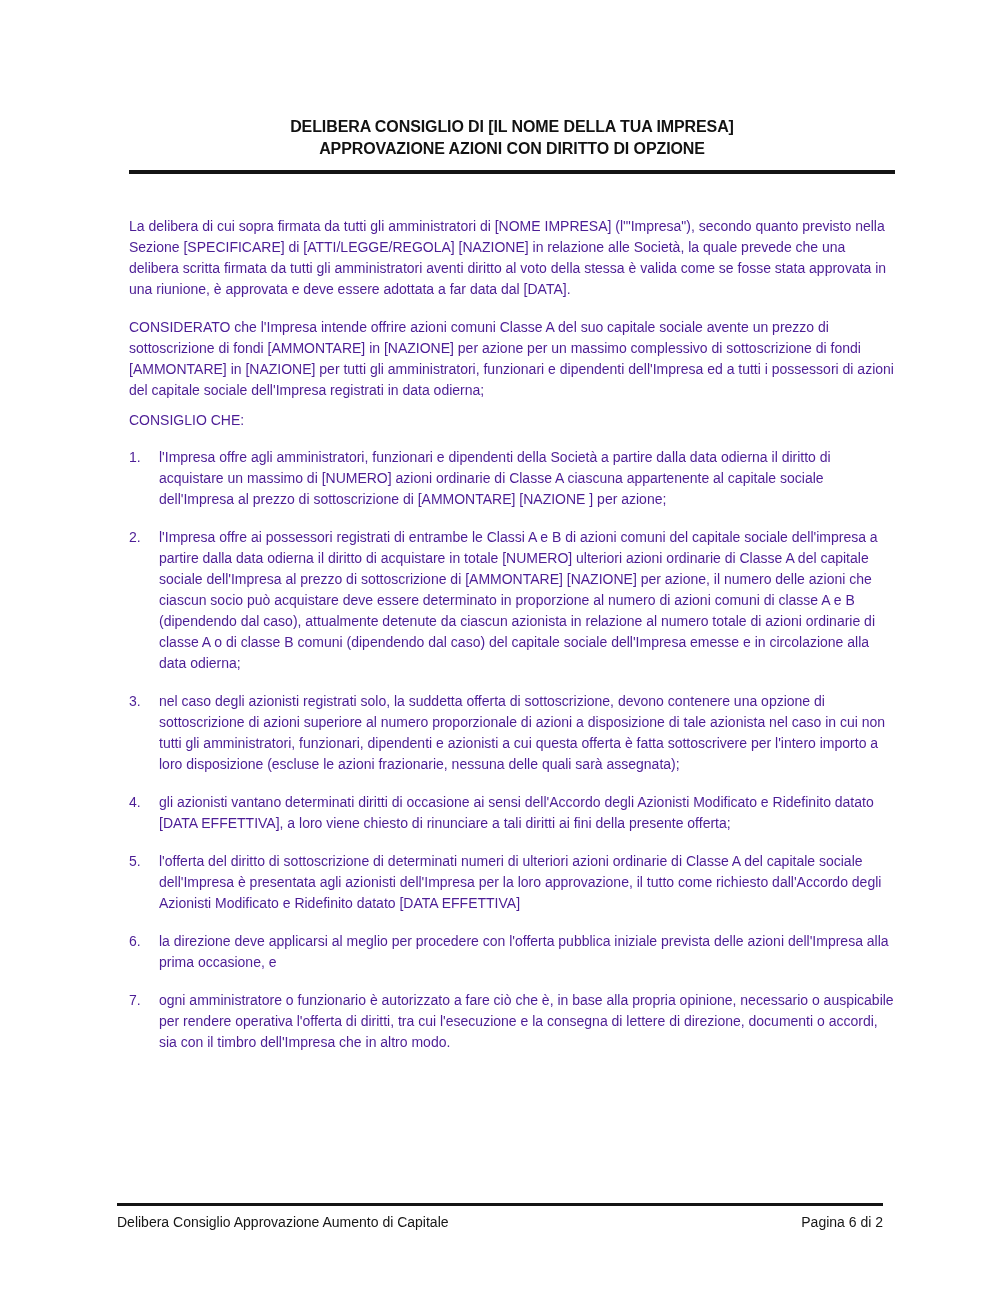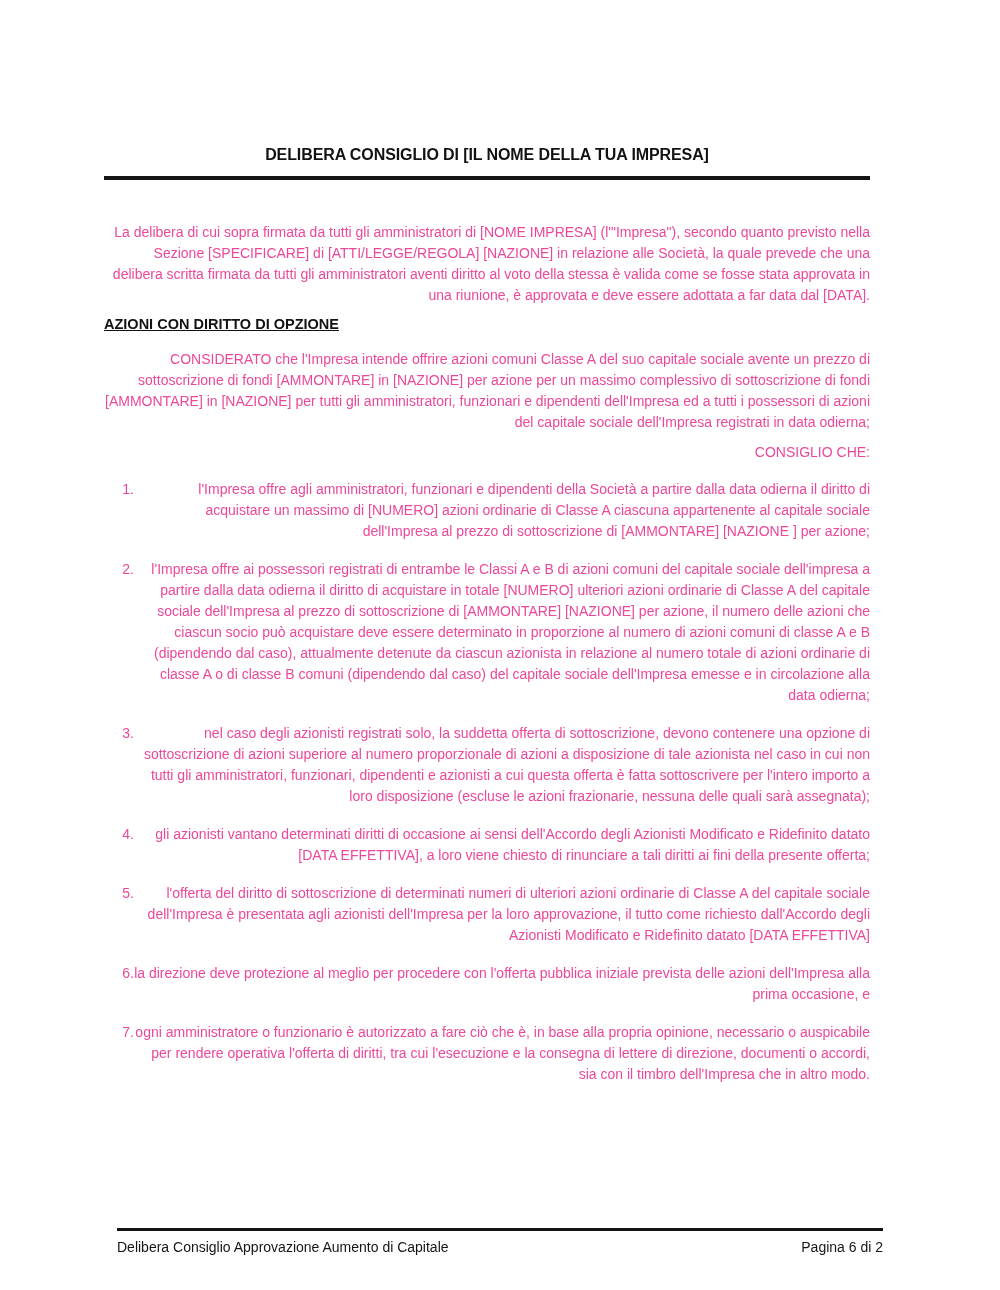--- a/index.html
+++ b/index.html
@@ -8,44 +8,42 @@
     position: relative;
     width: 1000px;
     height: 1290px;
     background: #ffffff;
     font-family: "Liberation Sans", sans-serif;
     color: #161616;
     overflow: hidden;
   }
   .content {
     position: absolute;
-    left: 104px;
+    left: 129px;
     top: 0;
     width: 766px;
-    margin-top: 28px;
   }
   .doc-title {
     padding-top: 116px;
     text-align: center;
     font-size: 16px;
     font-weight: bold;
     line-height: 22px;
     letter-spacing: -0.1px;
     color: #121212;
   }
   .title-rule {
     margin-top: 10px;
     height: 4px;
     background: #141414;
   }
   .body-text {
     font-size: 14px;
     line-height: 21px;
-    color: #ec4899;
-    text-align: right;
+    color: #4c1d95;
   }
   .intro { margin-top: 42px; }
   .section-heading {
     margin-top: 10px;
     font-size: 14.5px;
     font-weight: bold;
     text-decoration: underline;
     color: #121212;
   }
   .considerato { margin-top: 17px; }
@@ -57,21 +55,21 @@
   }
   .res-item .num {
     flex: 0 0 30px;
     width: 30px;
   }
   .res-item .txt { flex: 1; }
   .footer {
     position: absolute;
     left: 117px;
     width: 766px;
-    top: 1228px;
+    top: 1203px;
   }
   .footer-rule {
     height: 3px;
     background: #141414;
   }
   .footer-row {
     margin-top: 7px;
     display: flex;
     justify-content: space-between;
     font-size: 14px;
@@ -80,27 +78,27 @@
   }
 </style>
 </head>
 <body>
 
 <div class="page">
   <div class="content">
 
     <div class="doc-title">
       <div>DELIBERA CONSIGLIO DI [IL NOME DELLA TUA IMPRESA]</div>
+      <div>APPROVAZIONE AZIONI CON DIRITTO DI OPZIONE</div>
     </div>
 
     <div class="title-rule"></div>
 
     <p class="body-text intro">La delibera di cui sopra firmata da tutti gli amministratori di [NOME IMPRESA] (l'"Impresa"), secondo quanto previsto nella Sezione [SPECIFICARE] di [ATTI/LEGGE/REGOLA] [NAZIONE] in relazione alle Società, la quale prevede che una delibera scritta firmata da tutti gli amministratori aventi diritto al voto della stessa è valida come se fosse stata approvata in una riunione, è approvata e deve essere adottata a far data dal [DATA].</p>
 
-    <div class="section-heading">AZIONI CON DIRITTO DI OPZIONE</div>
 
     <p class="body-text considerato">CONSIDERATO che l'Impresa intende offrire azioni comuni Classe A del suo capitale sociale avente un prezzo di sottoscrizione di fondi [AMMONTARE] in [NAZIONE] per azione per un massimo complessivo di sottoscrizione di fondi [AMMONTARE] in [NAZIONE] per tutti gli amministratori, funzionari e dipendenti dell'Impresa ed a tutti i possessori di azioni del capitale sociale dell'Impresa registrati in data odierna;</p>
 
     <p class="body-text deliberato">CONSIGLIO CHE:</p>
 
     <div class="res-list body-text">
       <div class="res-item">
         <span class="num">1.</span>
         <span class="txt">l'Impresa offre agli amministratori, funzionari e dipendenti della Società a partire dalla data odierna il diritto di acquistare un massimo di [NUMERO] azioni ordinarie di Classe A ciascuna appartenente al capitale sociale dell'Impresa al prezzo di sottoscrizione di [AMMONTARE] [NAZIONE ] per azione;</span>
       </div>
@@ -115,21 +113,21 @@
       <div class="res-item">
         <span class="num">4.</span>
         <span class="txt">gli azionisti vantano determinati diritti di occasione ai sensi dell'Accordo degli Azionisti Modificato e Ridefinito datato [DATA EFFETTIVA], a loro viene chiesto di rinunciare a tali diritti ai fini della presente offerta;</span>
       </div>
       <div class="res-item">
         <span class="num">5.</span>
         <span class="txt">l'offerta del diritto di sottoscrizione di determinati numeri di ulteriori azioni ordinarie di Classe A del capitale sociale dell'Impresa è presentata agli azionisti dell'Impresa per la loro approvazione, il tutto come richiesto dall'Accordo degli Azionisti Modificato e Ridefinito datato [DATA EFFETTIVA]</span>
       </div>
       <div class="res-item">
         <span class="num">6.</span>
-        <span class="txt">la direzione deve protezione al meglio per procedere con l'offerta pubblica iniziale prevista delle azioni dell'Impresa alla prima occasione, e</span>
+        <span class="txt">la direzione deve applicarsi al meglio per procedere con l'offerta pubblica iniziale prevista delle azioni dell'Impresa alla prima occasione, e</span>
       </div>
       <div class="res-item">
         <span class="num">7.</span>
         <span class="txt">ogni amministratore o funzionario è autorizzato a fare ciò che è, in base alla propria opinione, necessario o auspicabile per rendere operativa l'offerta di diritti, tra cui l'esecuzione e la consegna di lettere di direzione, documenti o accordi, sia con il timbro dell'Impresa che in altro modo.</span>
       </div>
     </div>
   </div>
 
   <div class="footer">
     <div class="footer-rule"></div>

